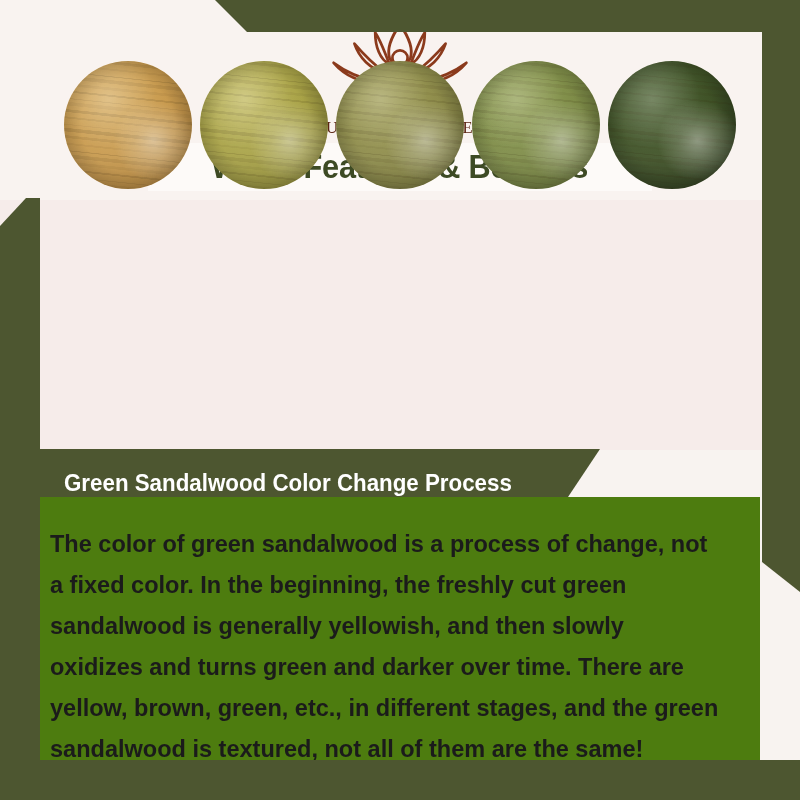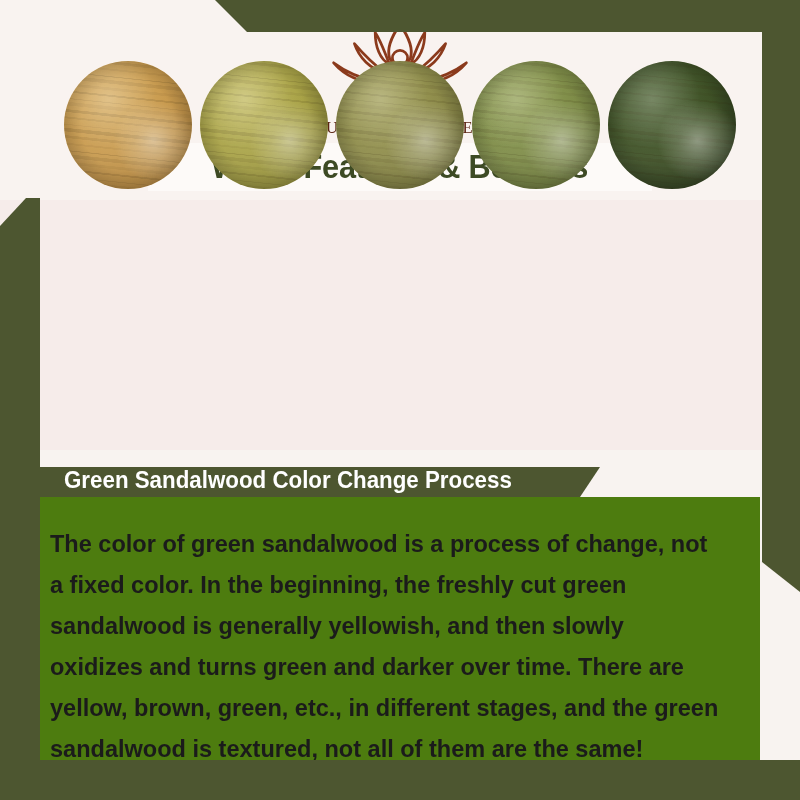--- a/index.html
+++ b/index.html
@@ -87,24 +87,24 @@
   .bead .shine{
     position:absolute;inset:0;border-radius:50%;
     background:
       radial-gradient(circle at 70% 62%, rgba(255,255,255,.40) 0%, rgba(255,255,255,.18) 16%, rgba(255,255,255,0) 34%),
       radial-gradient(circle at 34% 30%, rgba(255,255,255,.22) 0%, rgba(255,255,255,0) 40%),
       radial-gradient(circle at 50% 50%, rgba(0,0,0,0) 52%, rgba(0,0,0,.30) 92%, rgba(0,0,0,.45) 100%);
   }
 
   
   .subtitle-banner{
-    position:absolute;left:40px;top:467px;width:560px;height:48px;
+    position:absolute;left:40px;top:449px;width:560px;height:48px;
     background:#4d5630;
     clip-path:polygon(0 0, 560px 0, 528px 48px, 0 48px);
-    display:flex;align-items:flex-start;
+    display:flex;align-items:flex-end;
   }
   .subtitle-text{
     margin-left:24px;
     font-family:"Liberation Sans Narrow","Liberation Sans",sans-serif;
     font-weight:700;font-size:23.5px;color:#ffffff;
     white-space:nowrap;transform:scaleX(0.95);transform-origin:left center;
   }
 
   
   .body-panel{

